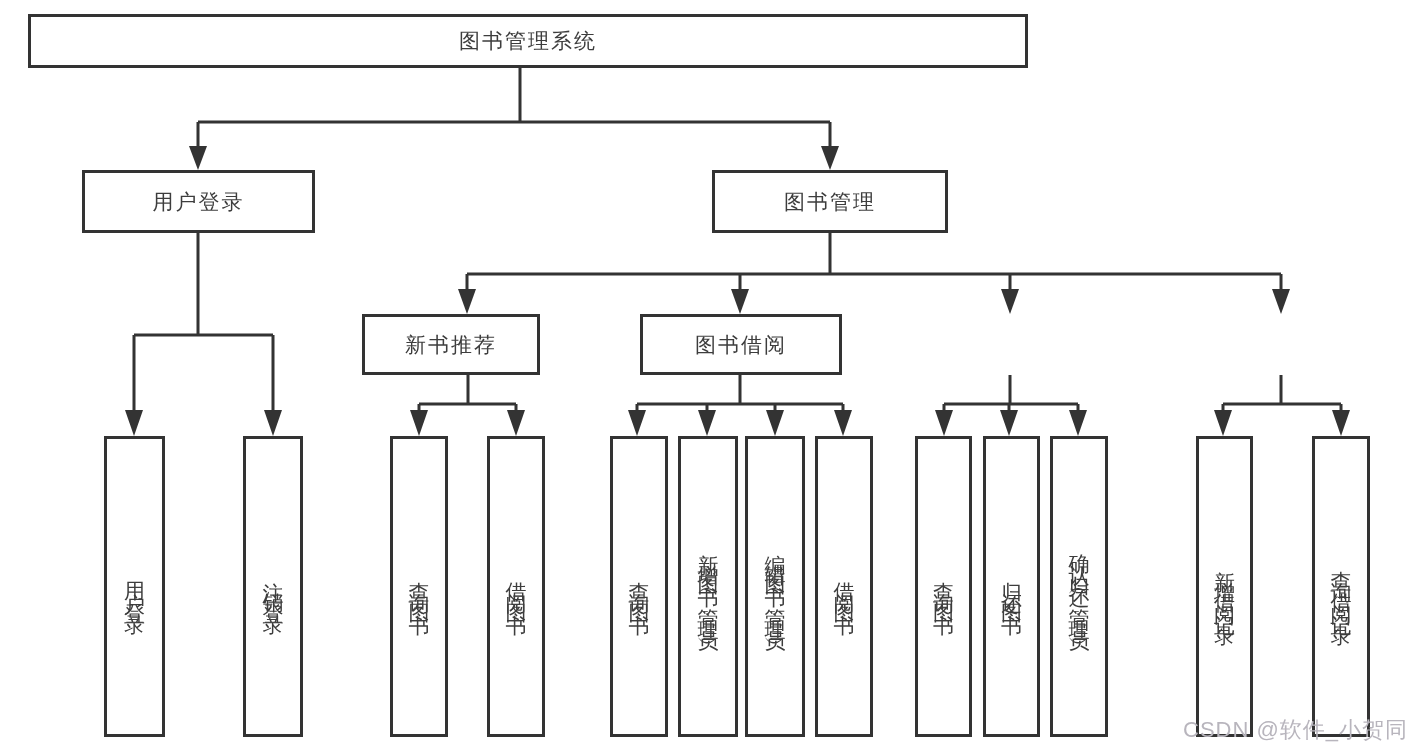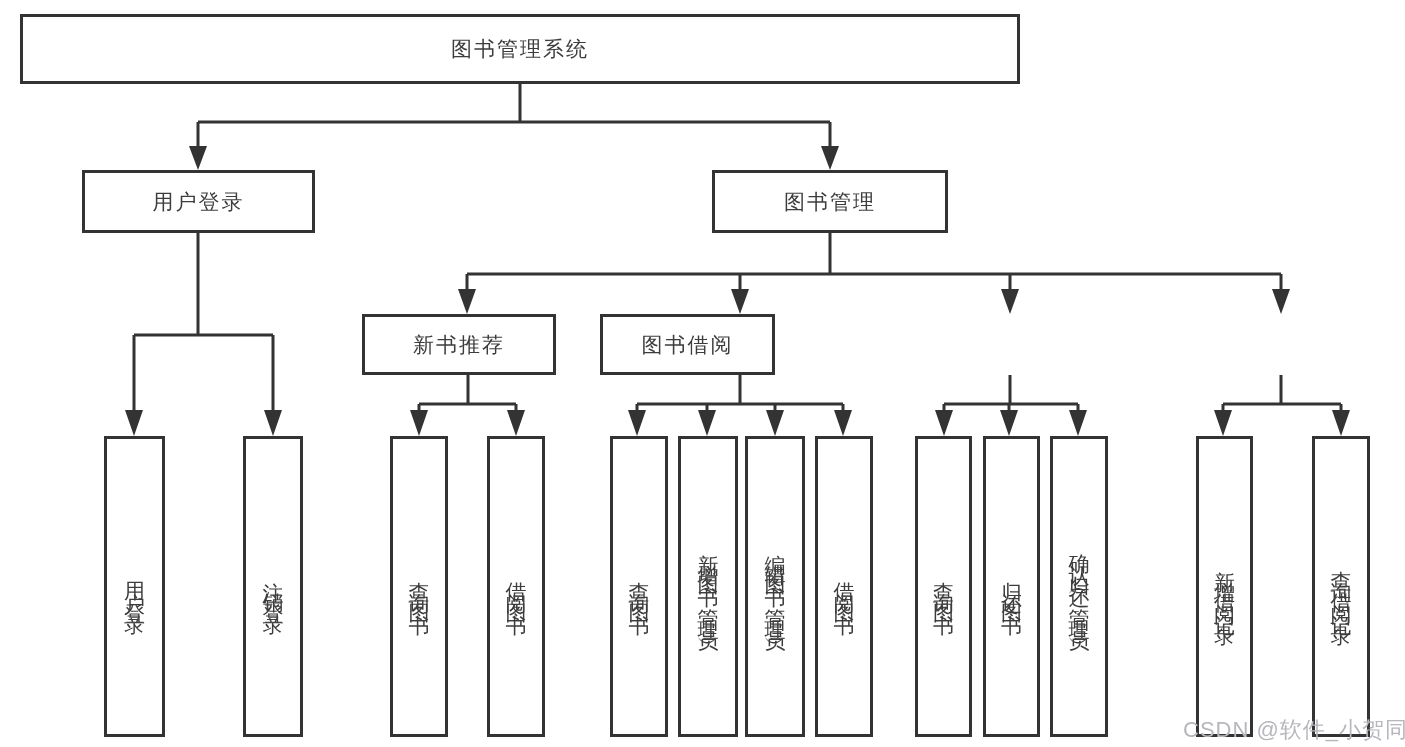--- a/index.html
+++ b/index.html
@@ -57,35 +57,35 @@
       <polygon points="766,410 784,410 775,436"></polygon>
       <polygon points="834,410 852,410 843,436"></polygon>
       <polygon points="935,410 953,410 944,436"></polygon>
       <polygon points="1000,410 1018,410 1009,436"></polygon>
       <polygon points="1069,410 1087,410 1078,436"></polygon>
       <polygon points="1214,410 1232,410 1223,436"></polygon>
       <polygon points="1332,410 1350,410 1341,436"></polygon>
     </g>
   </svg>
 
-  <div class="hbox" style="left:20px;top:14px;width:1000px;height:70px;">
+  <div class="hbox" style="left:28px;top:14px;width:1000px;height:54px;">
     <span>图书管理系统</span>
   </div>
 
   <div class="hbox" style="left:82px;top:170px;width:233px;height:63px;">
     <span>用户登录</span>
   </div>
   <div class="hbox" style="left:712px;top:170px;width:236px;height:63px;font-family:Liberation Serif, serif;">
     <span>图书管理</span>
   </div>
 
-  <div class="hbox" style="left:362px;top:314px;width:194px;height:61px;font-family:Liberation Mono, monospace;">
+  <div class="hbox" style="left:362px;top:314px;width:178px;height:61px;font-family:Liberation Mono, monospace;">
     <span>新书推荐</span>
   </div>
-  <div class="hbox" style="left:600px;top:314px;width:175px;height:61px;">
+  <div class="hbox" style="left:640px;top:314px;width:202px;height:61px;">
     <span>图书借阅</span>
   </div>
 
   <div class="vbox" style="left:104px;width:61px;">
     <span class="vtxt">用户登录</span>
   </div>
   <div class="vbox" style="left:243px;width:60px;">
     <span class="vtxt">注销登录</span>
   </div>
   <div class="vbox" style="left:390px;width:58px;">

